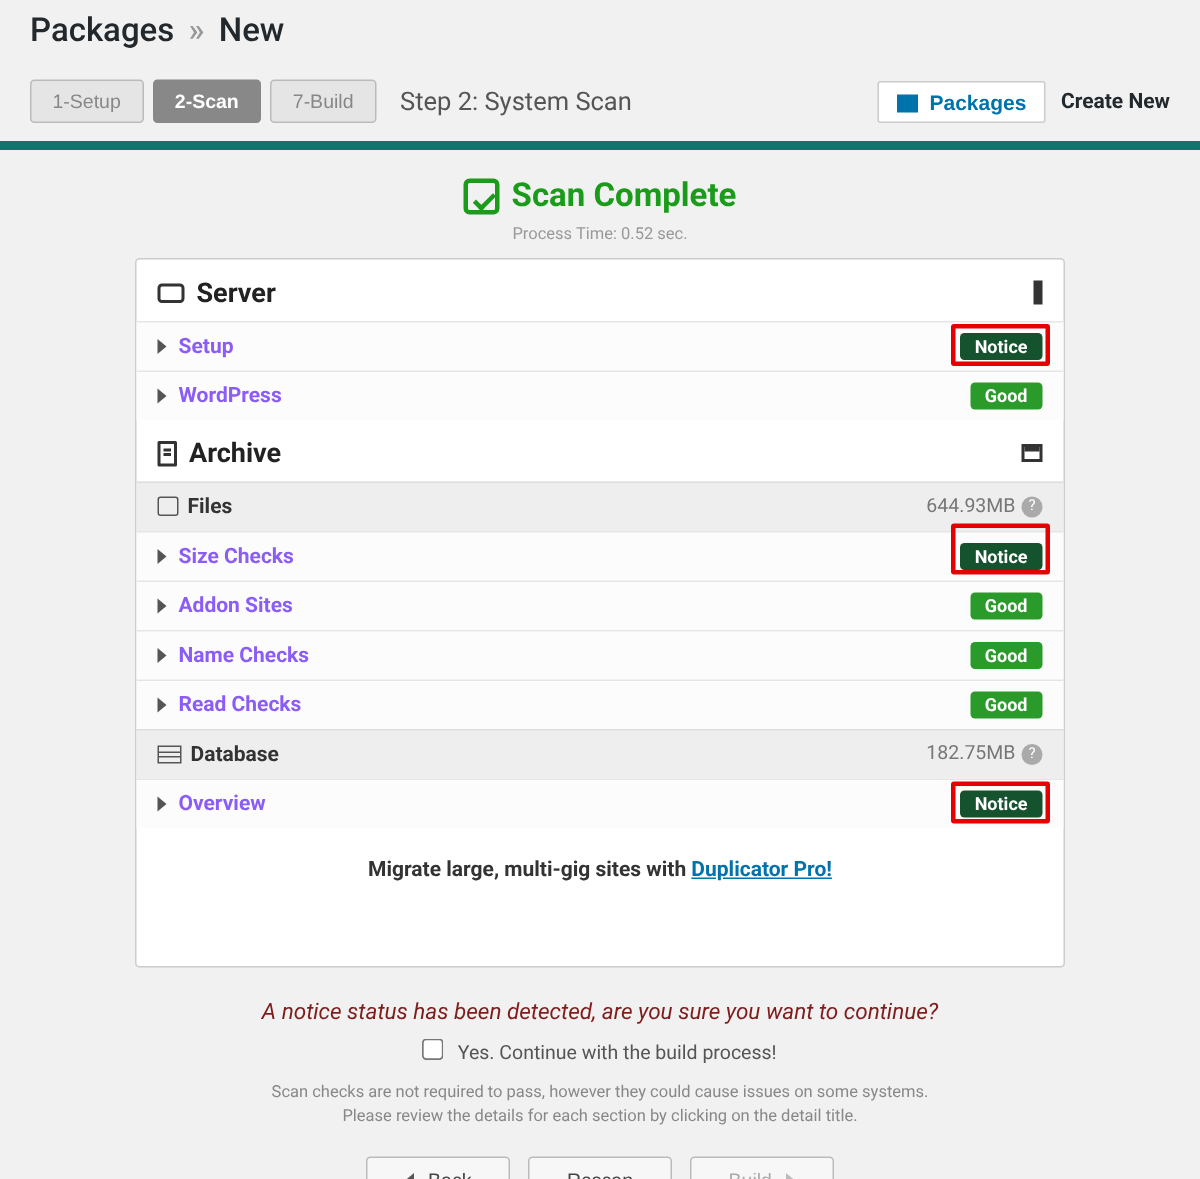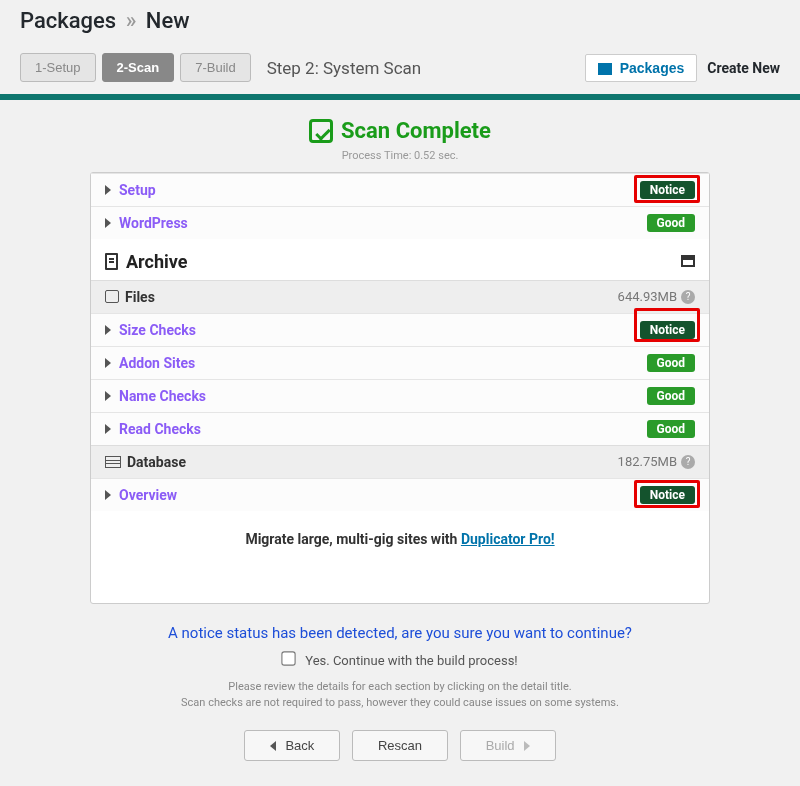--- a/index.html
+++ b/index.html
@@ -254,23 +254,24 @@
     }
     .promo {
       text-align: center;
       font-size: 14px;
       font-weight: bold;
       padding: 20px 0 6px;
     }
     .promo a { color: #0073aa; text-decoration: underline; }
     .notice-msg {
       text-align: center;
-      color: #1d4ed8;
+      color: #7f1d1d;
       font-size: 15px;
       margin: 6px 0 8px;
+      font-style: italic;
     }
     .confirm-row {
       text-align: center;
       margin-bottom: 10px;
     }
     .confirm-row input { margin-right: 6px; transform: scale(1.1); }
     .confirm-label { color: #555; font-size: 13px; }
     .fineprint {
       text-align: center;
       color: #888;
@@ -342,20 +343,25 @@
 <div class="scan-complete">
   <div class="scan-complete-title">
     <span class="check-icon"></span>
     <span>Scan Complete</span>
   </div>
   <div class="process-time">Process Time: 0.52 sec.</div>
 </div>
 
 <div class="panel">
 
+  <div class="section-title">
+    <span class="hdd-icon"></span>
+    <span>Server</span>
+    <span class="right-icon bar-icon"></span>
+  </div>
 
   <div class="row">
     <span class="caret"></span>
     <span class="row-label">Setup</span>
     <span class="badge badge-notice">Notice</span>
     <span class="highlight-box" style="right:9px; top:1px; width:66px; height:28px;"></span>
   </div>
 
   <div class="row">
     <span class="caret"></span>
@@ -423,22 +429,22 @@
 </div>
 
 <div class="notice-msg">A notice status has been detected, are you sure you want to continue?</div>
 
 <div class="confirm-row">
   <input type="checkbox" style="">
   <span class="confirm-label">Yes. Continue with the build process!</span>
 </div>
 
 <div class="fineprint">
+  <div>Scan checks are not required to pass, however they could cause issues on some systems.</div>
   <div>Please review the details for each section by clicking on the detail title.</div>
-  <div>Scan checks are not required to pass, however they could cause issues on some systems.</div>
 </div>
 
 <div class="btn-row">
   <button class="action-btn">
     <span class="tri-left"></span>
     <span>Back</span>
   </button>
   <button class="action-btn">Rescan</button>
   <button class="action-btn disabled">
     <span>Build</span>

